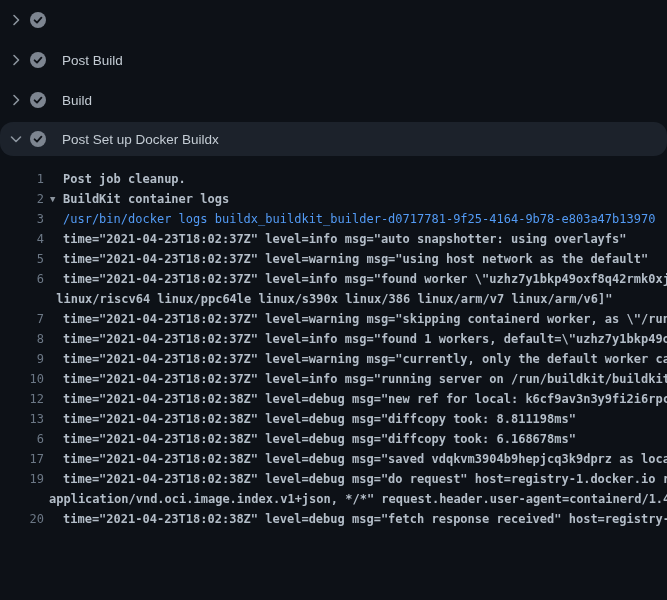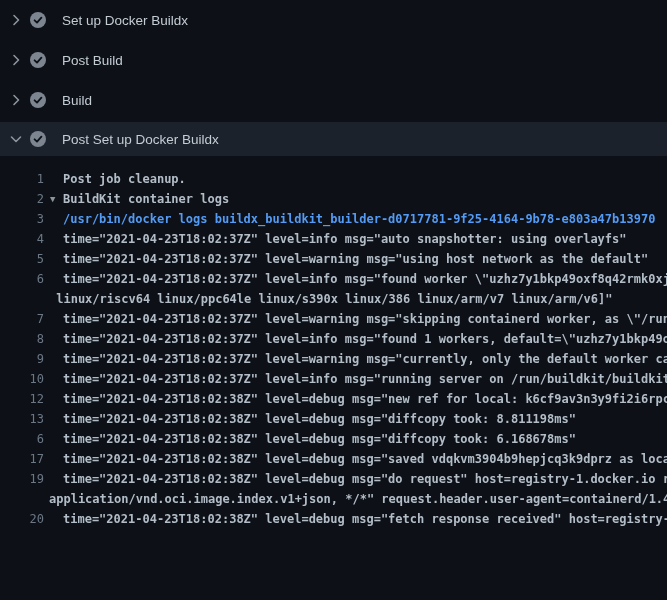--- a/index.html
+++ b/index.html
@@ -8,21 +8,21 @@
     background:var(--bg,#0d1117);
     font-family:"Liberation Sans", sans-serif;
   }
   
   .step {
     display:flex; align-items:center; height:40px; cursor:pointer;
   }
   .step.expanded {
     height:34px; margin-top:2px;
     background:var(--selbg,#1c222b);
-    border-radius:0;
+    border-radius:13px;
   }
   .chev { width:16px; height:16px; margin-left:8px; flex:none; display:flex; align-items:center; justify-content:center; }
   .chev svg { display:block; }
   .step .chev-down { display:none; }
   .step.expanded .chev-down { display:block; }
   .check { width:16px; height:16px; margin-left:6px; flex:none; }
   .check svg { display:block; }
   .step-label {
     margin-left:16px;
     font-size:13.5px; color:var(--label,#c4ccd4);
@@ -39,41 +39,40 @@
   .line .num {
     position:absolute; left:0; top:0; width:44px;
     text-align:right; color:var(--num,#6c7886); cursor:pointer;
   }
   .line .txt { position:absolute; left:63px; top:0;font-weight:bold; }
   .line.cont .txt { left:49px; }
   .line .toggle {
     position:absolute; left:50px; top:0;
     font-size:9px; color:var(--icon,#8b949e); cursor:pointer;
   }
-  .line.command .txt { color:var(--blue,#539bf5); font-weight:bold; }
+  .line.command .txt { color:var(--blue,#539bf5); font-weight:normal; }
 </style>
 </head>
 <body style="--bg: #0d1117; --selbg: #1c222b; --label: #c4ccd4; --logtext: #b3bdc8; --num: #6c7886; --blue: #539bf5; --icon: #8b949e;">
 
 <div class="app">
   <div id="steps">
   <div class="step collapsed">
     <span class="chev chev-right">
       <svg width="16" height="16" viewBox="0 0 16 16">
         <path d="M6 3.5 L10.5 8 L6 12.5" fill="none" stroke="#8b949e" stroke-width="1.6" stroke-linecap="round" stroke-linejoin="round"></path>
       </svg>
     </span>
 
     <span class="check">
       <svg width="16" height="16" viewBox="0 0 16 16">
         <circle cx="8" cy="8" r="8" fill="#7d8590"></circle>
         <path d="M4.6 8.3 L7 10.6 L11.4 5.7" fill="none" stroke="#0d1117" stroke-width="1.8" stroke-linecap="round" stroke-linejoin="round"></path>
       </svg>
     </span>
-    <span class="step-label">Set up Docker Buildx</span>
   </div>
 
   <div class="step collapsed">
     <span class="chev chev-right">
       <svg width="16" height="16" viewBox="0 0 16 16">
         <path d="M6 3.5 L10.5 8 L6 12.5" fill="none" stroke="#8b949e" stroke-width="1.6" stroke-linecap="round" stroke-linejoin="round"></path>
       </svg>
     </span>
 
     <span class="check">

